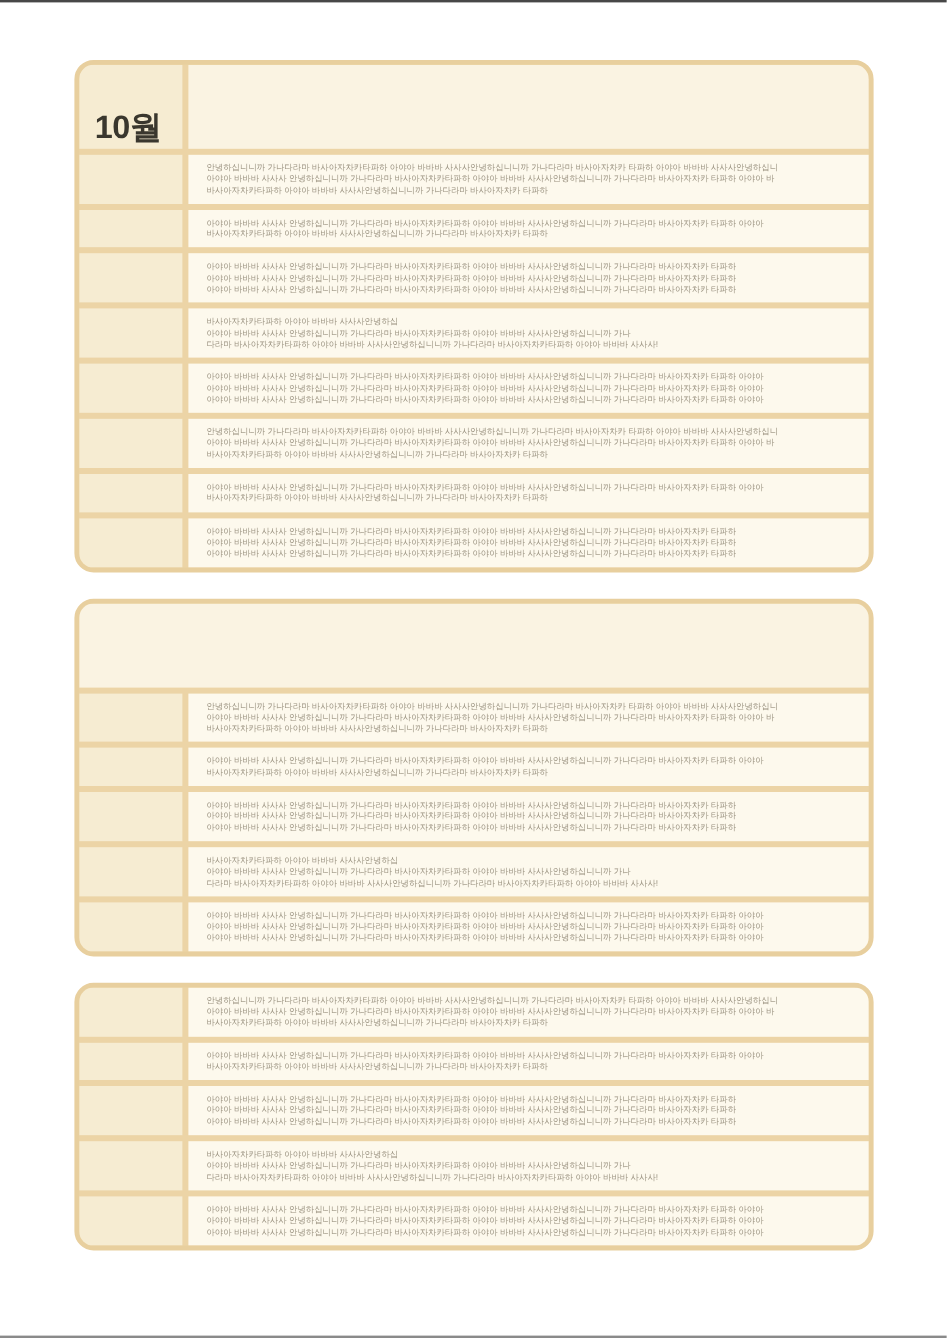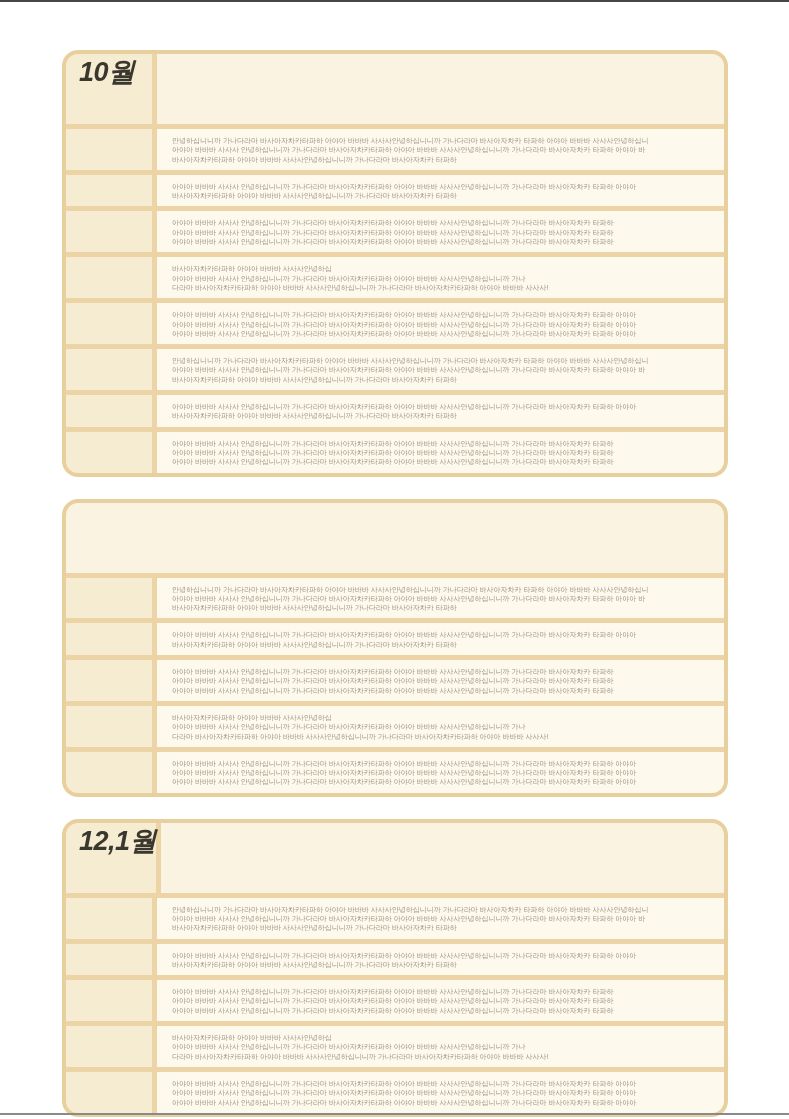--- a/index.html
+++ b/index.html
@@ -32,21 +32,21 @@
     display:flex;
     flex-direction:column;
     gap:5px;
     margin-bottom:22px;
   }
   .row{display:flex;gap:5px;}
   .cell-left{flex:0 0 86px;background:var(--left-cell-color);}
   .cell-right{flex:1;background:var(--content-cell-color);overflow:hidden;}
   .header-row{height:70px;}
   .header-row .cell-right{background:var(--header-cell-color);}
-  .title-cell{display:flex;align-items:flex-start;padding-left:13px;font-style:italic;}
+  .title-cell{display:flex;align-items:flex-end;padding-left:13px;}
   .month-title{
     font-size:27px;
     font-weight:bold;
     color:var(--title-color);
     letter-spacing:-0.5px;
     white-space:nowrap;
   }
   .row-text{
     padding:7px 12px 6px 15px;
     font-size:7px;
@@ -174,26 +174,20 @@
       <div class="cell-left"></div>
       <div class="cell-right">
         <div class="row-text">아야아 바바바 사사사 안녕하십니니까 가나다라마 바사아자차카타파하 아야아 바바바 사사사안녕하십니니까 가나다라마 바사아자차카 타파하 아야아
 아야아 바바바 사사사 안녕하십니니까 가나다라마 바사아자차카타파하 아야아 바바바 사사사안녕하십니니까 가나다라마 바사아자차카 타파하 아야아
 아야아 바바바 사사사 안녕하십니니까 가나다라마 바사아자차카타파하 아야아 바바바 사사사안녕하십니니까 가나다라마 바사아자차카 타파하 아야아</div>
       </div>
     </div>
   </section>
 
   <section class="month-card">
-    <div class="row header-row">
-      <div class="cell-left title-cell">
-        <span class="month-title">12,1월</span>
-      </div>
-      <div class="cell-right"></div>
-    </div>
     <div class="row r3">
       <div class="cell-left"></div>
       <div class="cell-right">
         <div class="row-text">안녕하십니니까 가나다라마 바사아자차카타파하 아야아 바바바 사사사안녕하십니니까 가나다라마 바사아자차카 타파하 아야아 바바바 사사사안녕하십니
 아야아 바바바 사사사 안녕하십니니까 가나다라마 바사아자차카타파하 아야아 바바바 사사사안녕하십니니까 가나다라마 바사아자차카 타파하 아야아 바
 바사아자차카타파하 아야아 바바바 사사사안녕하십니니까 가나다라마 바사아자차카 타파하</div>
       </div>
     </div>
     <div class="row r2">
       <div class="cell-left"></div>

